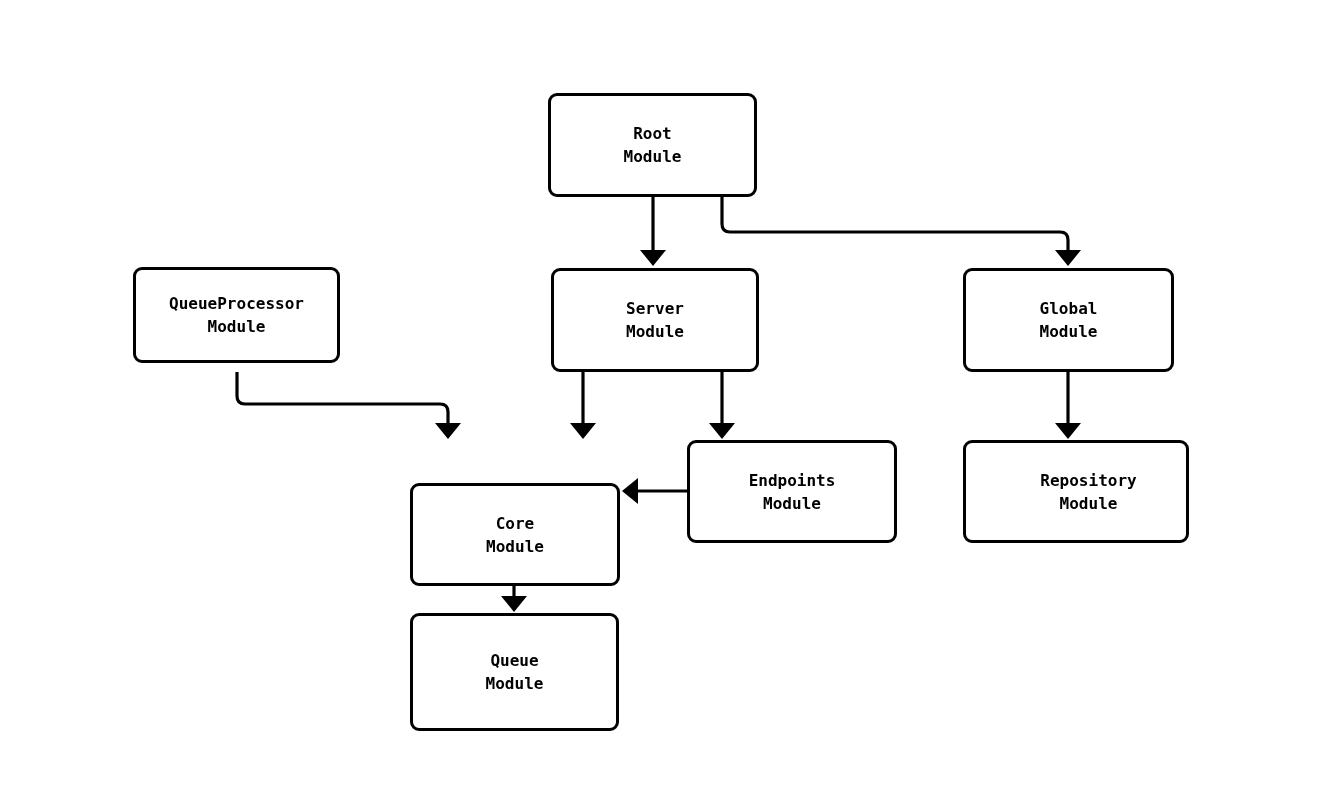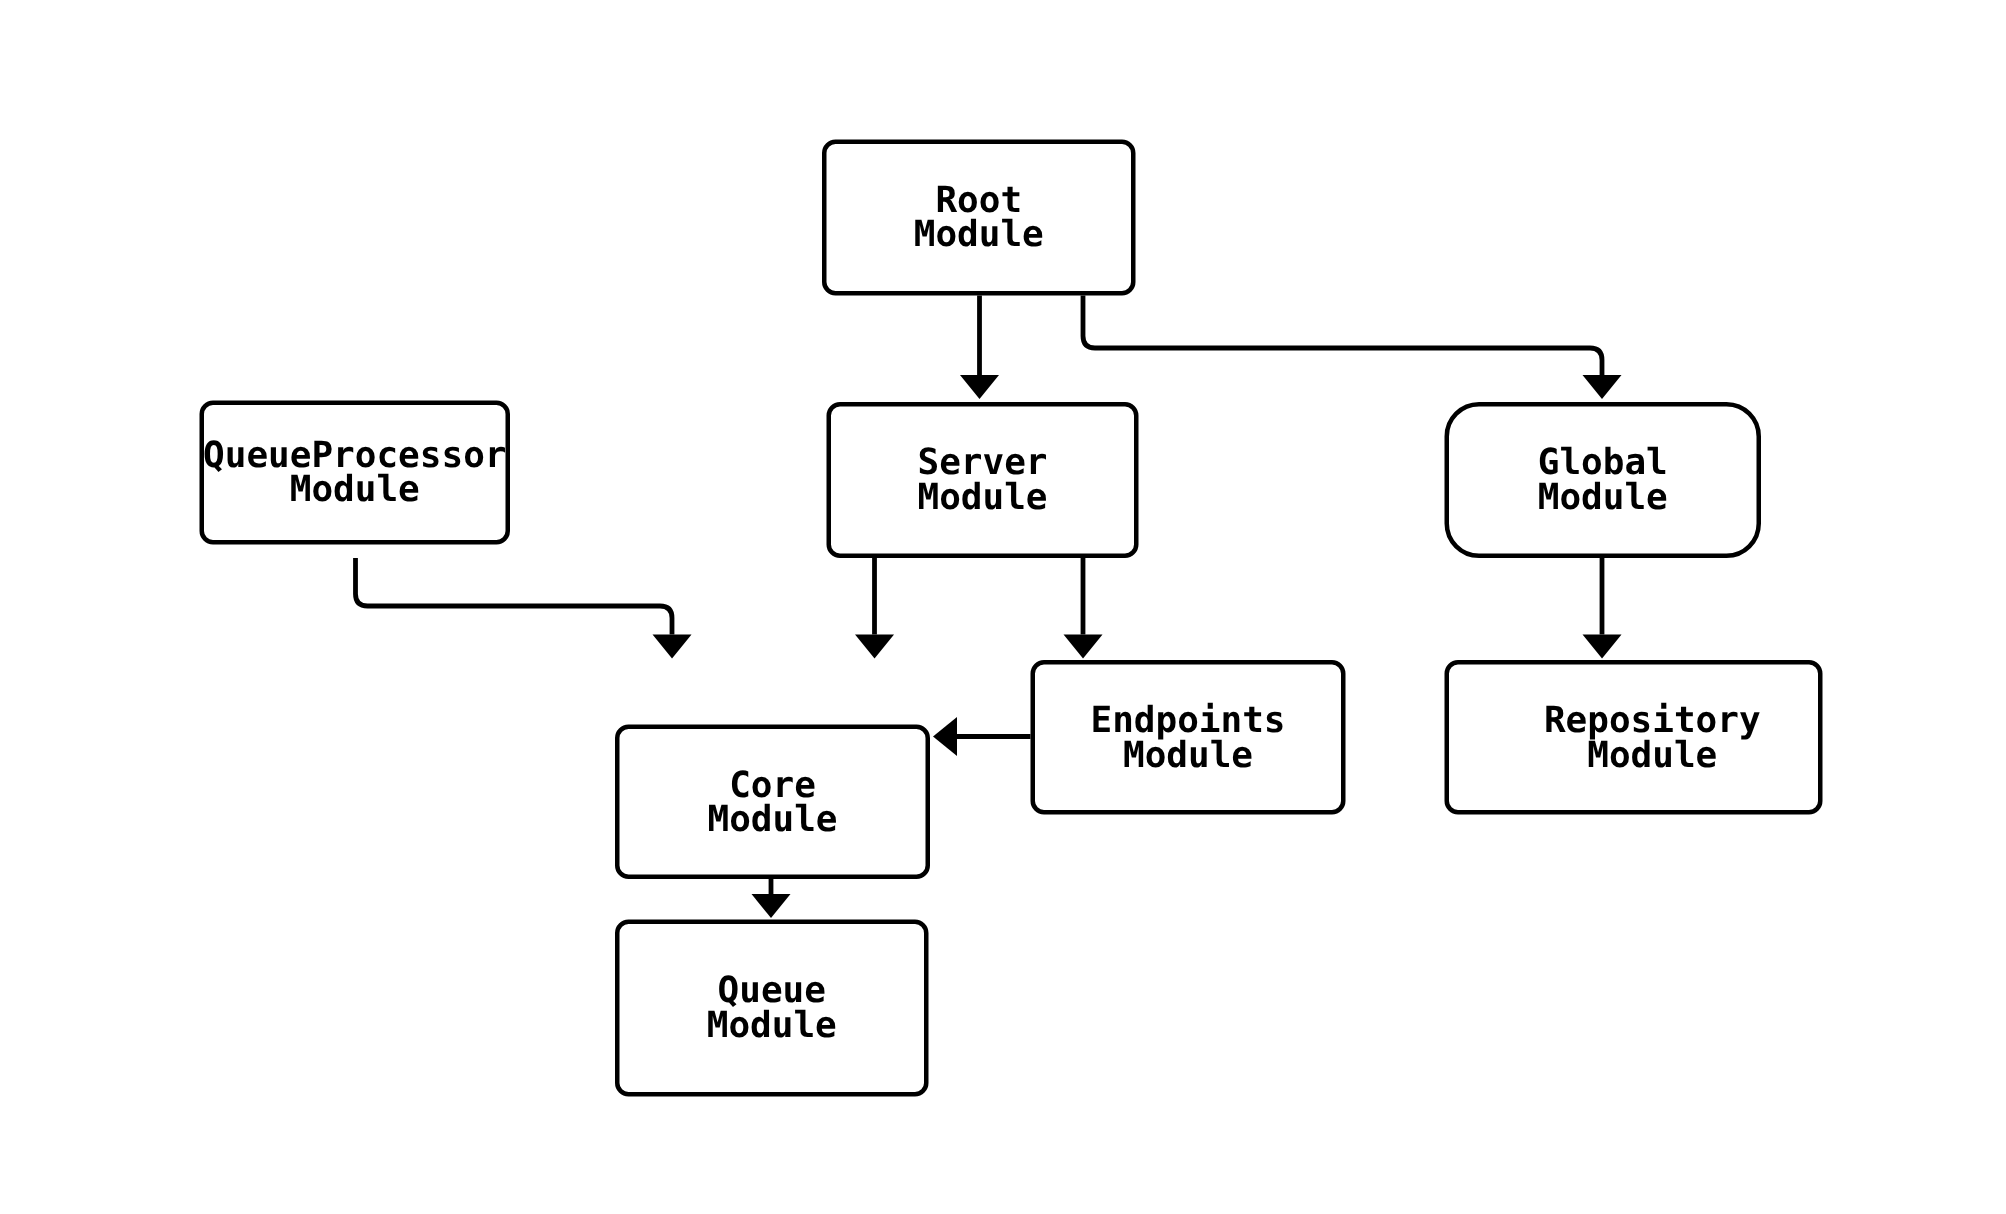--- a/index.html
+++ b/index.html
@@ -36,33 +36,33 @@
     box-sizing: border-box;
     background: #ffffff;
     border: 3px solid #000000;
     border-radius: 9px;
     display: flex;
     align-items: center;
     justify-content: center;
   }
   .node .label {
     font-weight: bold;
-    font-size: 24px;
+    font-size: 16px;
     line-height: 23px;
     color: #000000;
     text-align: center;
     white-space: pre-line;
   }
   .node-root          { left: 548px; top:  93px; width: 209px; height: 104px; }
   .node-queue-processor { left: 133px; top: 267px; width: 207px; height: 96px; }
   .node-server        { left: 551px; top: 268px; width: 208px; height: 104px; }
-  .node-global        { left: 963px; top: 268px; width: 211px; height: 104px; border-radius: 23px; }
+  .node-global        { left: 963px; top: 268px; width: 211px; height: 104px; }
   .node-core          { left: 410px; top: 440px; width: 210px; height: 103px; margin-top: 43px; }
   .node-endpoints     { left: 687px; top: 440px; width: 210px; height: 103px; }
-  .node-repository    { left: 963px; top: 440px; width: 252px; height: 103px; padding-left: 25px; }
+  .node-repository    { left: 963px; top: 440px; width: 226px; height: 103px; padding-left: 25px; }
   .node-queue         { left: 410px; top: 613px; width: 209px; height: 118px; }
 </style>
 </head>
 <body>
 
 <div class="canvas">
 
   <svg class="edges" viewBox="0 0 1337 809" xmlns="http://www.w3.org/2000/svg">
     <g>
       <path d="M653,197 L653,251"></path>

